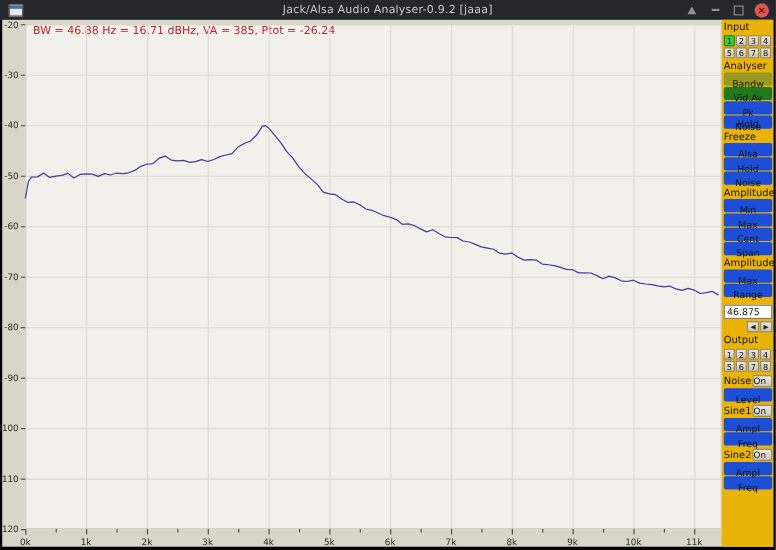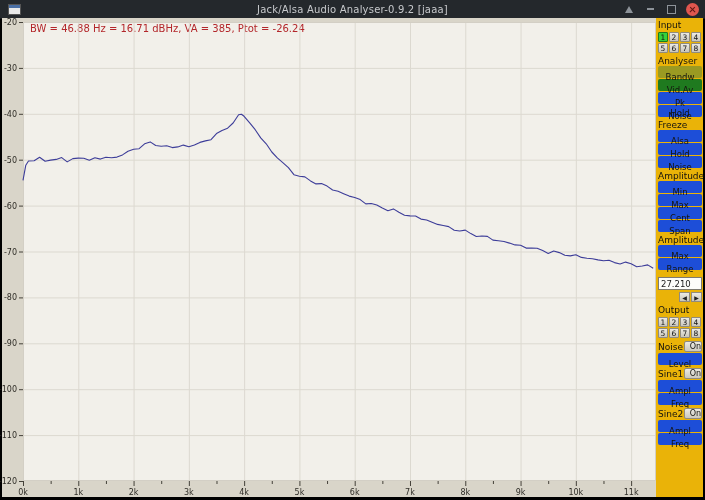--- a/index.html
+++ b/index.html
@@ -35,21 +35,21 @@
             background:linear-gradient(#eceae4,#cbc8be);border:6px solid #1d4ed8;border-radius:2px;margin-bottom:1px;box-sizing:border-box;}
   .wide-btn.yellow{background:#ffff06;border-color:#9a9a22;}
   .wide-btn.green{background:#0ad60a;border-color:#1f7a1f;text-align:center;}
   .value-box{width:44px;height:13px;line-height:12px;margin-top:7px;background:#fdfdfa;border:1px solid #7e7b71;
              font-size:8.5px;color:#1a1a1a;padding-left:2px;box-sizing:border-box;}
   .spin-row{width:44px;display:flex;justify-content:flex-end;gap:1px;margin-top:2px;}
   .spin-btn{width:11px;height:10px;line-height:9px;text-align:center;font-size:6px;color:#222;
             background:linear-gradient(#eceae4,#c9c6bb);border:1px solid #8f8b80;box-sizing:border-box;}
   .onoff-row{display:flex;align-items:center;width:44px;margin-top:3px;margin-bottom:1px;}
   .onoff-row .p-label{margin:0;flex:1;}
-  .on-btn{width:18px;height:11px;line-height:10px;text-align:right;font-size:8px;color:#15140f;
+  .on-btn{width:18px;height:11px;line-height:10px;text-align:left;font-size:8px;color:#15140f;
           background:linear-gradient(#eceae4,#cbc8be);border:1px solid #8f8b80;border-radius:2px;box-sizing:border-box;}
 </style>
 </head>
 <body>
 
 <div class="window">
 
   <div class="titlebar">
     <div class="win-icon"></div>
     <div class="title-text">Jack/Alsa Audio Analyser-0.9.2  [jaaa]</div>
@@ -98,21 +98,21 @@
       <div class="p-label">Amplitude</div>
       <div class="wide-btn">Min</div>
       <div class="wide-btn">Max</div>
       <div class="wide-btn">Cent</div>
       <div class="wide-btn">Span</div>
 
       <div class="p-label">Amplitude</div>
       <div class="wide-btn">Max</div>
       <div class="wide-btn">Range</div>
 
-      <div class="value-box">27.210</div>
+      <div class="value-box">46.875</div>
       <div class="spin-row">
         <div class="spin-btn">◀</div>
         <div class="spin-btn">▶</div>
       </div>
 
       <div class="p-label">Output</div>
       <div class="num-grid">
         <div class="num-btn">1</div>
         <div class="num-btn">2</div>
         <div class="num-btn">3</div>

